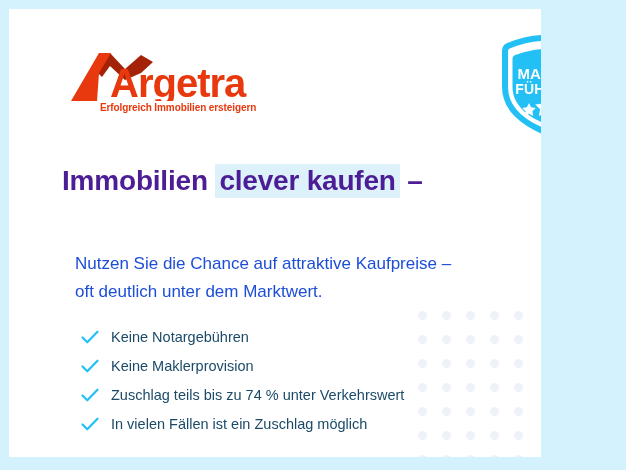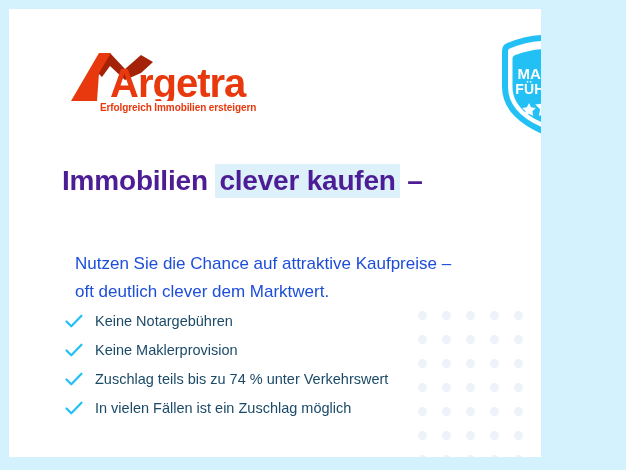--- a/index.html
+++ b/index.html
@@ -105,21 +105,21 @@
     margin-left: 12px;
   }
   #subheadline span { display: block; }
 
   
   #bullet-list {
     position: absolute;
     left: 55px;
     top: 297px;
     list-style: none;
-    margin: 0;
+    margin: 16px;
     padding: 0;
   }
   #bullet-list li {
     display: flex;
     align-items: center;
     height: 29px;
     font-size: 14.5px;
     color: #1b4a68;
   }
   #bullet-list .check {
@@ -201,21 +201,21 @@
       </g>
     </svg>
   </div>
 
   <h1 id="headline">
     <span>Immobilien </span><span class="hl">clever kaufen</span><span> –</span>
   </h1>
 
   <p id="subheadline">
     <span>Nutzen Sie die Chance auf attraktive Kaufpreise –</span>
-    <span>oft deutlich clever dem Marktwert.</span>
+    <span>oft deutlich unter dem Marktwert.</span>
   </p>
 
   <ul id="bullet-list">
     <li>
       <span class="check">
         <svg width="20" height="20" viewBox="0 0 20 20">
             <path d="M2.5 10.5 L7.3 15.3 L17.5 4.7" fill="none" stroke="#22c0f5" stroke-width="2.2" stroke-linecap="round" stroke-linejoin="round"></path>
           </svg>
       </span>
       <span>Keine Notargebühren</span>

